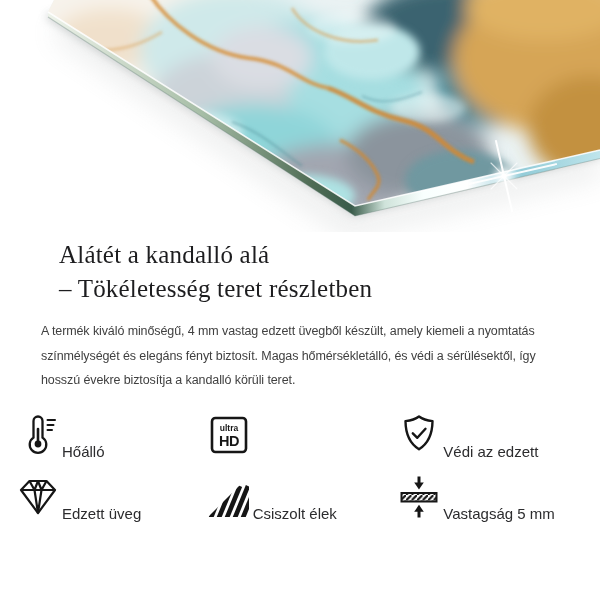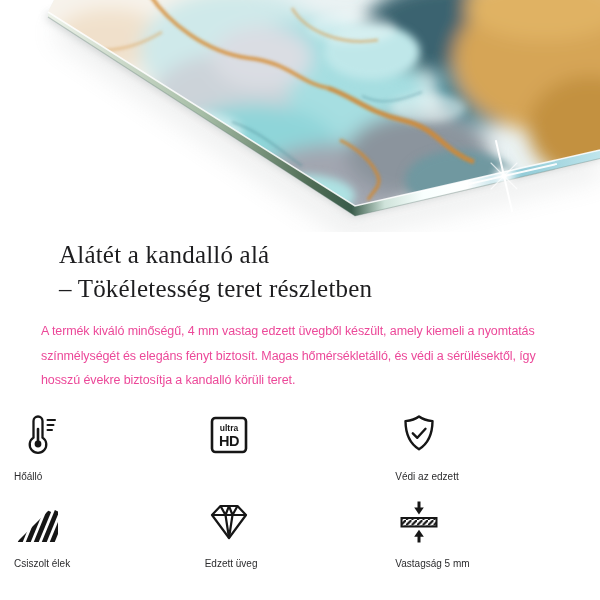--- a/index.html
+++ b/index.html
@@ -13,31 +13,31 @@
   .headline{
     margin:6px 40px 0 59px;
     font-family:"Liberation Serif", serif;
     font-size:25px;line-height:34px;font-weight:400;
     color:#1d1d1f;letter-spacing:.2px;
   }
   .desc{
     margin:13px 28px 0 41px;
     max-width:545px;
     font-size:12.5px;line-height:24.5px;letter-spacing:-.1px;
-    color:#ec4899;
+    color:#404040;
   }
   .features{
     margin-top:18px;
     display:grid;grid-template-columns:repeat(3,1fr);
     row-gap:14px;
     padding:0 14px;
   }
-  .feature{display:flex;flex-direction:column;align-items:flex-start;}
+  .feature{display:flex;flex-direction:row;align-items:flex-end;}
   .ficon{width:48px;height:48px;}
-  .flabel{margin-top:11px;font-size:10px;color:#2c2c2e;line-height:14px;text-align:center;}
+  .flabel{margin-top:11px;font-size:15px;color:#2c2c2e;line-height:14px;text-align:center;}
 </style>
 </head>
 <body>
 
 <figure class="hero" style="margin:0">
   <svg width="600" height="232" viewBox="0 0 600 232">
     <defs>
       <clipPath id="panelClip">
           <path d="M48,12 L355,206 L600,150 L600,-12 L60,-12 Z"></path>
         </clipPath>
@@ -164,48 +164,48 @@
       <g stroke="#161616" fill="none" stroke-width="2.4" stroke-linejoin="round" stroke-linecap="round">
         <path d="M24 5.5 C27.5 8.2 32.5 9.6 37.5 10.1 C37.4 21.5 33.5 32.5 24 38.3 C14.5 32.5 10.6 21.5 10.5 10.1 C15.5 9.6 20.5 8.2 24 5.5 Z"></path>
         <path d="M17.8 22.3 L22.3 26.8 L30.5 17.8"></path>
       </g>
     </svg>
     <span class="flabel">Védi az edzett</span>
   </div>
 
   <div class="feature">
     <svg class="ficon" viewBox="0 0 48 48">
+      <g stroke="#161616" fill="none" stroke-width="2.2" stroke-linejoin="round">
+        <path d="M7 17 L15.5 8 H32.5 L41 17 L24 40 Z"></path>
+        <path d="M7 17 H41 M15.5 8 L20.5 17 L24 40 M32.5 8 L27.5 17 L24 40 M24 8 L20.5 17 M24 8 L27.5 17"></path>
+      </g>
+    </svg>
+    <span class="flabel">Edzett üveg</span>
+  </div>
+
+  <div class="feature">
+    <svg class="ficon" viewBox="0 0 48 48">
       <defs>
           <clipPath id="triClip">
             <path d="M3 44 L44 44 L44 3 Z"></path>
           </clipPath>
         </defs>
       <g clip-path="url(#triClip)" stroke="#161616" stroke-width="4.6">
         <line x1="5" y1="47" x2="19" y2="13"></line>
         <line x1="13" y1="47" x2="27" y2="13"></line>
         <line x1="21" y1="47" x2="35" y2="13"></line>
         <line x1="29" y1="47" x2="43" y2="13"></line>
         <line x1="37" y1="47" x2="51" y2="13"></line>
       </g>
     </svg>
     <span class="flabel">Csiszolt élek</span>
   </div>
 
   <div class="feature">
     <svg class="ficon" viewBox="0 0 48 48">
-      <g stroke="#161616" fill="none" stroke-width="2.2" stroke-linejoin="round">
-        <path d="M7 17 L15.5 8 H32.5 L41 17 L24 40 Z"></path>
-        <path d="M7 17 H41 M15.5 8 L20.5 17 L24 40 M32.5 8 L27.5 17 L24 40 M24 8 L20.5 17 M24 8 L27.5 17"></path>
-      </g>
-    </svg>
-    <span class="flabel">Edzett üveg</span>
-  </div>
-
-  <div class="feature">
-    <svg class="ficon" viewBox="0 0 48 48">
       <defs>
         <pattern id="hatchP" width="5.5" height="5.5" patternUnits="userSpaceOnUse">
           <path d="M-1.5 7 L7 -1.5 M2.5 9.5 L9.5 2.5" stroke="#161616" stroke-width="2.2"></path>
         </pattern>
       </defs>
       <line x1="24" y1="3.5" x2="24" y2="10" stroke="#161616" stroke-width="3"></line>
       <path d="M19.2 9.5 L28.8 9.5 L24 16.5 Z" fill="#161616"></path>
       <rect x="6.5" y="20" width="35" height="8.5" fill="url(#hatchP)" stroke="#161616" stroke-width="2"></rect>
       <line x1="24" y1="44.5" x2="24" y2="38" stroke="#161616" stroke-width="3"></line>
       <path d="M19.2 38.8 L28.8 38.8 L24 31.8 Z" fill="#161616"></path>

